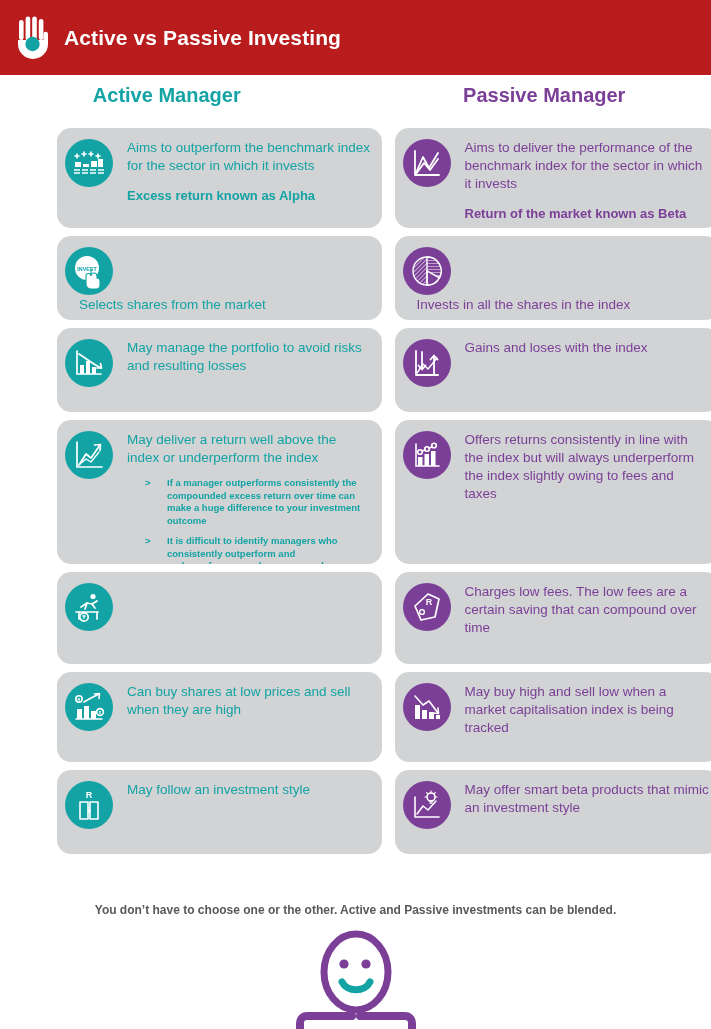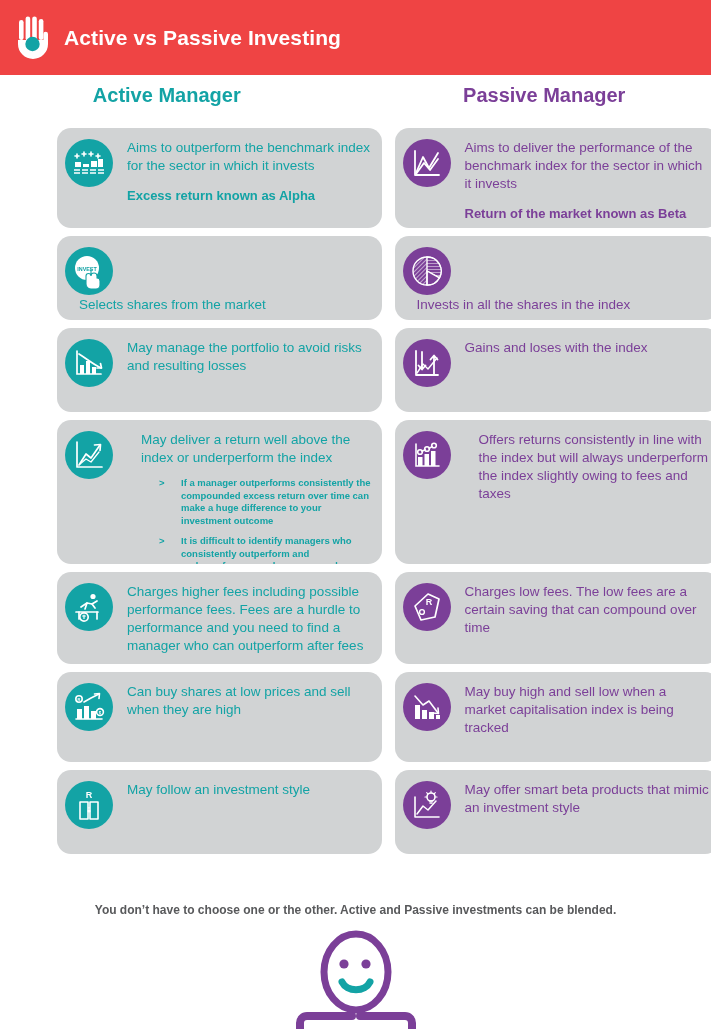--- a/index.html
+++ b/index.html
@@ -18,21 +18,21 @@
     height: 1029px;
     background: #ffffff;
   }
 
   
   .header {
     position: absolute;
     top: 0; left: 0;
     width: 711px;
     height: 75px;
-    background: #ef4444;
+    background: #b91c1c;
     display: flex;
     align-items: center;
     padding-left: 12px;
   }
   .logo-wrap {
     width: 42px;
     height: 48px;
     flex: 0 0 42px;
     display: flex;
     align-items: center;
@@ -84,21 +84,21 @@
     display: flex;
     align-items: flex-start;
     padding: 10px 10px 10px 8px;
     overflow: hidden;
   }
 
   
   .r1 .card { height: 100px; }
   .r2 .card { height: 84px; flex-direction: column; }
   .r3 .card { height: 84px; }
-  .r4 .card { height: 144px; gap: 14px; }
+  .r4 .card { height: 144px; }
   .r5 .card { height: 92px; }
   .r6 .card { height: 90px; }
   .r7 .card { height: 84px; }
 
   .icon-badge {
     flex: 0 0 48px;
     width: 48px;
     height: 48px;
     border-radius: 50%;
     display: flex;
@@ -347,23 +347,20 @@
           <svg width="32" height="32" viewBox="0 0 32 32" fill="none" stroke="#ffffff" stroke-width="1.7" stroke-linecap="round" stroke-linejoin="round">
             <circle cx="20" cy="5.5" r="2.6" fill="#ffffff" stroke="none"></circle>
             <path d="M8 16 L14 12 L19 13 L24 10"></path>
             <path d="M14 12 L12 18 M19 13 L22 17"></path>
             <path d="M3 21 h22"></path>
             <path d="M6 21 v7 M24 21 v7"></path>
             <circle cx="11" cy="26" r="4.2"></circle>
             <path d="M11 24.2 v3.2 M9.6 25 h2.8" stroke-width="1.2"></path>
           </svg>
         </div>
-        <div class="card-body">
-          <div class="card-text teal">Charges higher fees including possible performance fees. Fees are a hurdle to performance and you need to find a manager who can outperform after fees</div>
-        </div>
       </div>
       <div class="card">
         <div class="icon-badge purple">
           <svg width="32" height="32" viewBox="0 0 32 32" fill="none" stroke="#ffffff" stroke-width="1.7" stroke-linejoin="round">
             <path d="M17 3 L28 8 L24 26 L10 29 L4 15 Z"></path>
             <text x="18" y="14" text-anchor="middle" font-family="Liberation Sans, sans-serif" font-size="9" font-weight="bold" fill="#ffffff" stroke="none">R</text>
             <circle cx="11" cy="21" r="2.4" stroke-width="1.4"></circle>
           </svg>
         </div>
         <div class="card-body">

